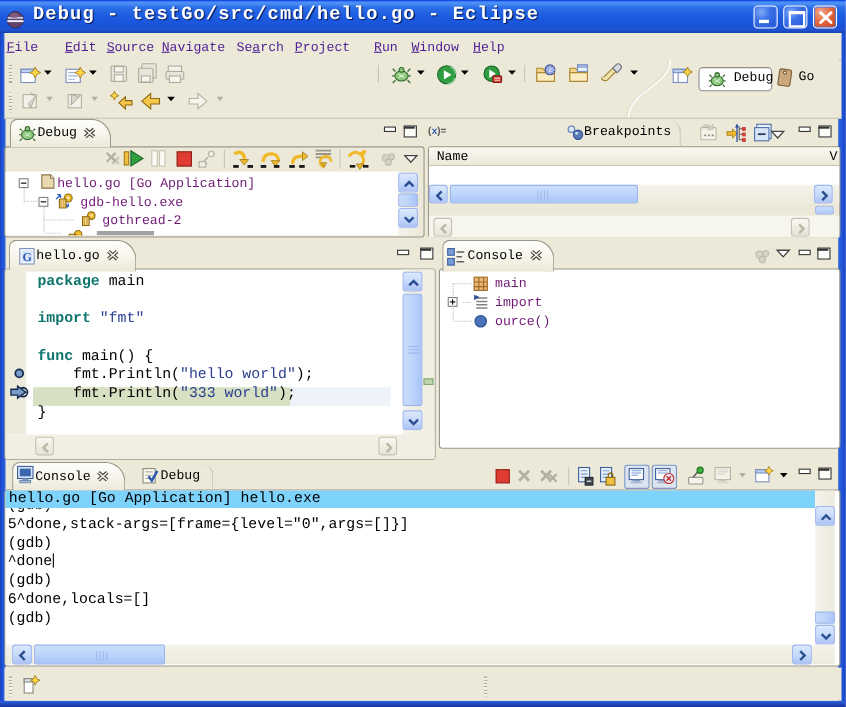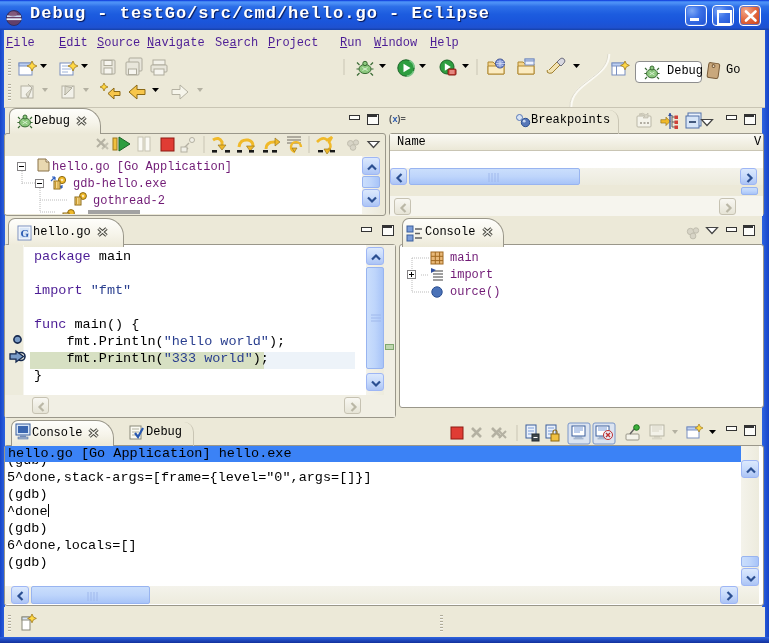--- a/index.html
+++ b/index.html
@@ -59,21 +59,21 @@
 .sb-track.v { background:linear-gradient(90deg,#F4F3EB,#EDEBDD); }
 
 
 .titem { position:absolute; font-size:12px; white-space:pre; color:#701a75; }
 .pmbox { position:absolute; width:9px; height:9px; border:1px solid #848284; background:#fff; }
 .pmbox::before { content:""; position:absolute; left:1px; top:3px; width:5px; height:1px; background:#000; }
 .pmbox.plus::after { content:""; position:absolute; left:3px; top:1px; width:1px; height:5px; background:#000; }
 
 
 #code { font-size:13.5px; line-height:17px; white-space:pre; color:#000; }
-.kw { color:#4c1d95; font-weight:normal; }
+.kw { color:#0f766e; font-weight:bold; }
 .str { color:#2A3F8F; }
 
 
 #con-text { font-size:13.5px; line-height:17px; white-space:pre; color:#000; }
 </style>
 </head>
 <body>
 
 <div class="abs" id="titlebar"></div>
 <svg id="title-ico" style="left:6px; top:10px;" width="16" height="16" viewBox="0 0 16 16">
@@ -658,21 +658,21 @@
 
     <g transform="translate(683,4)">
       <rect x="0" y="3" width="12" height="11" fill="#fff" stroke="#7A90C0"></rect>
       <rect x="0" y="3" width="12" height="3" fill="#BDD0F2" stroke="#7A90C0"></rect>
       <path d="M12 0 l1.3 2.7 2.7 1.3 -2.7 1.3 -1.3 2.7 -1.3 -2.7 -2.7 -1.3 2.7 -1.3 Z" fill="#FFD844" stroke="#A07818" stroke-width=".7"></path>
     </g>
     <path d="M705 10 h7 l-3.5 4 Z" fill="#000"></path>
   </svg>
   <div class="minmax mini" style="left:722px; top:6px;"></div>
   <div class="minmax maxi" style="left:740px; top:5px;"></div>
-  <div class="abs" style="left:1px; top:26px; width:736px; height:16px; background:#3b82f6; font-size:13.5px;">
+  <div class="abs" style="left:1px; top:26px; width:736px; height:16px; background:#7dd3fc; font-size:13.5px;">
       <span style="position:absolute; left:3px; top:0px;">hello.go [Go Application] hello.exe</span>
     </div>
   <div class="abs" style="left:1px; top:42px; width:736px; height:124px; background:#fff; overflow:hidden;">
     <div class="abs" id="con-text" style="left:2px; top:-10px;">(gdb)
 5^done,stack-args=[frame={level="0",args=[]}]
 (gdb)
 ^done<span style="display:inline-block;width:1px;height:13px;background:#000;vertical-align:-2px;"></span>
 (gdb)
 6^done,locals=[]
 (gdb)</div>

